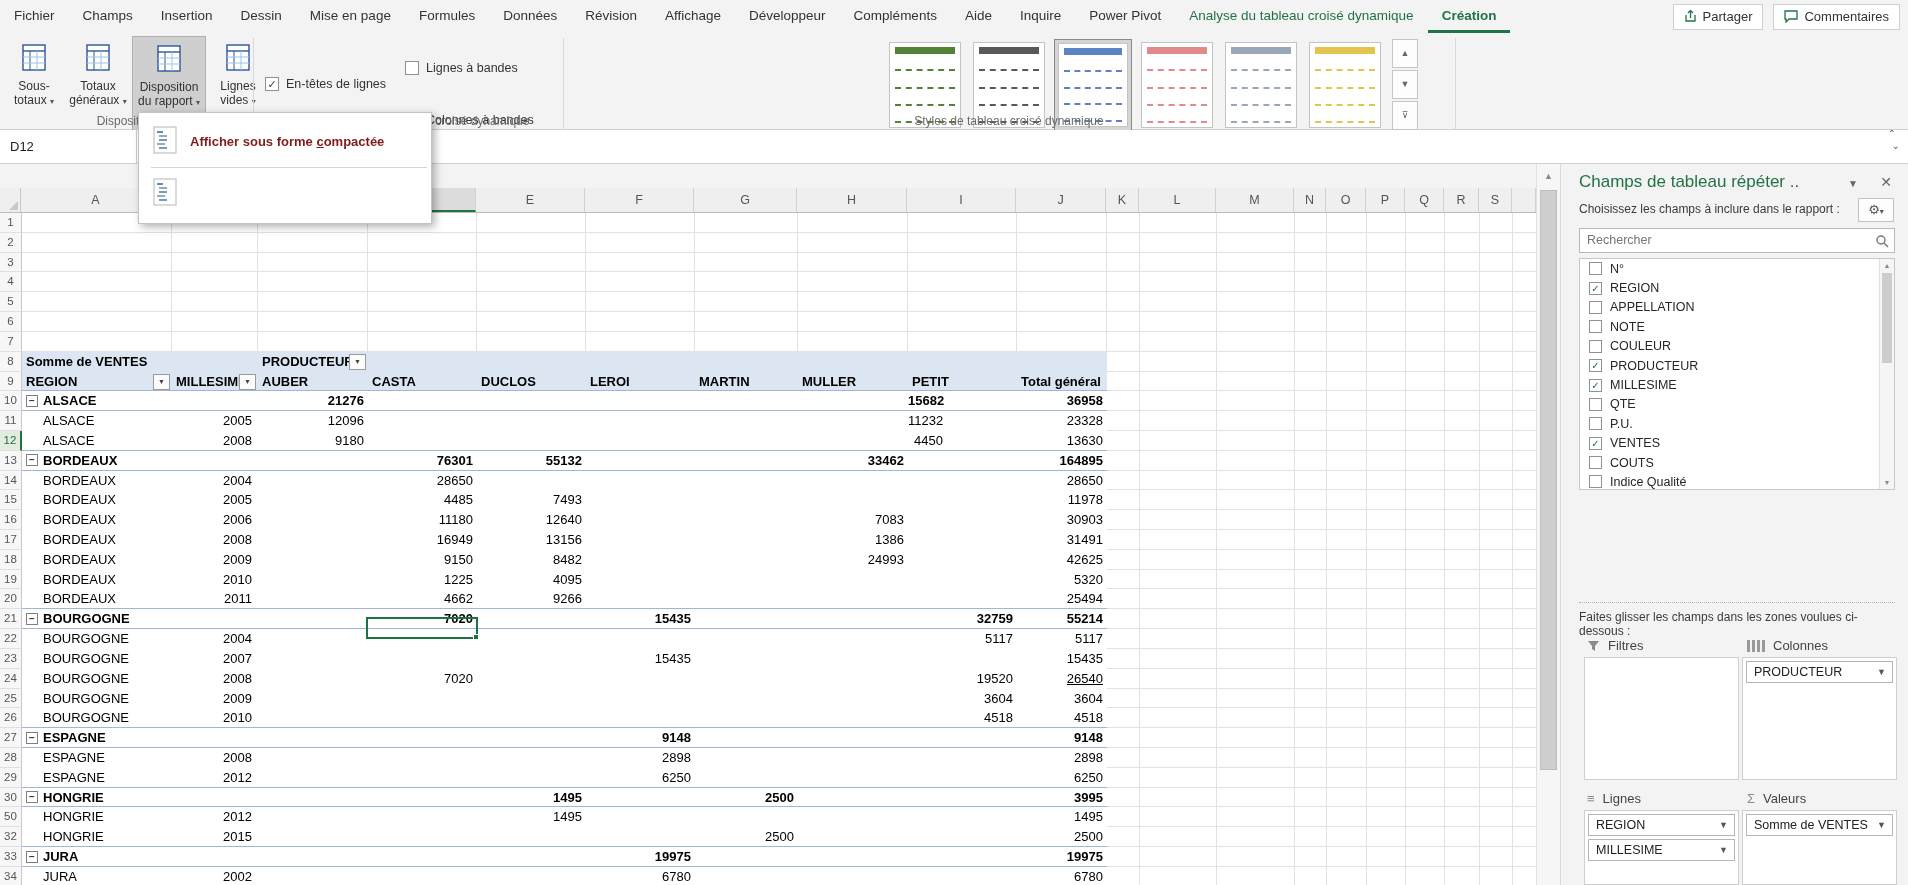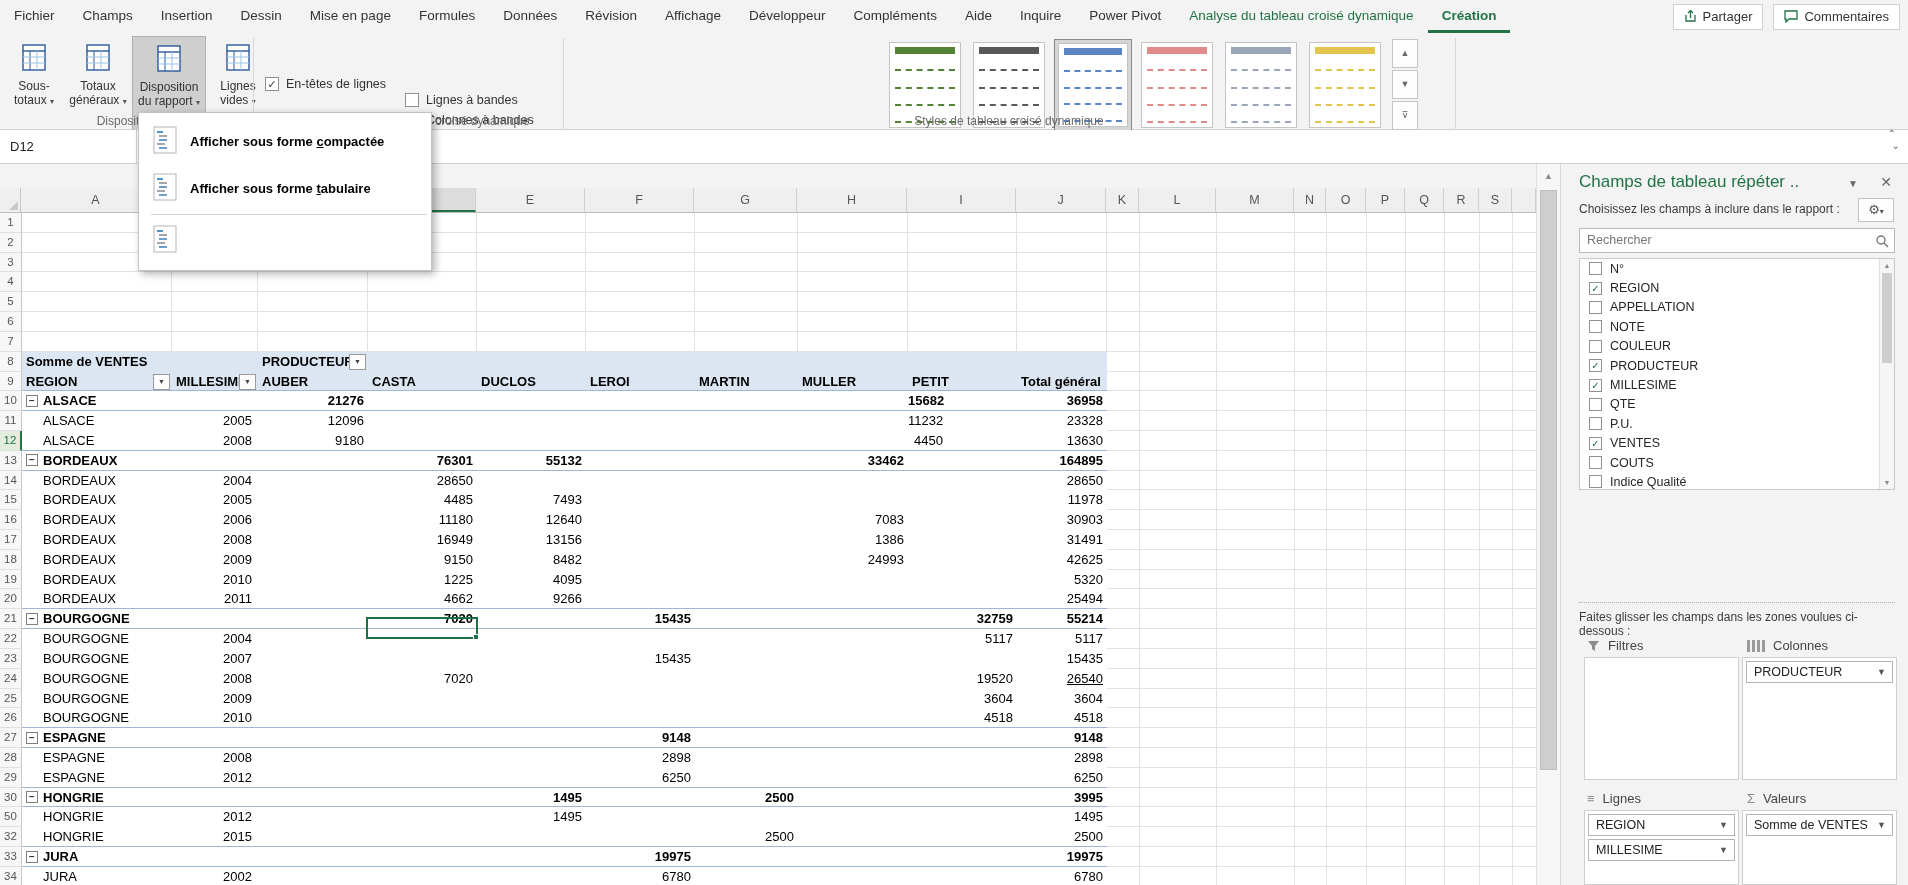--- a/index.html
+++ b/index.html
@@ -51,21 +51,21 @@
     border-right:1px solid #d1d1d1; font-size:13px; color:#222; line-height:33px; padding-left:10px; }
   #fbar-chev { position:absolute; right:8px; top:10px; font-size:10px; color:#666; }
   #ribbon-chev { position:absolute; right:12px; top:95px; font-size:10px; color:#666; z-index:2; }
   #gapstrip { position:absolute; left:0; top:164px; width:1560px; height:24px; background:#f3f3f3; }
 
   
   #layoutmenu { position:absolute; left:138px; top:112px; width:294px; background:#fff;
     border:1px solid #c3c3c3; box-shadow:3px 3px 8px rgba(0,0,0,.3); z-index:60; padding:5px 0 6px 0; }
   .mitem { height:47px; display:flex; align-items:center; }
   .mitem .micon { margin:0 13px 0 14px; flex:0 0 auto; }
-  .mitem .mlbl { font-size:13px; font-weight:bold; color:#000000; }
+  .mitem .mlbl { font-size:13px; font-weight:bold; color:#7f1d1d; }
   .msep { height:1px; background:#d5d5d5; margin:2px 4px 2px 12px; }
 
   
   #sheet { position:absolute; left:0; top:188px; width:1536px; height:697px; background:#fff; overflow:hidden; }
   #colhdr { display:flex; height:25px; background:#efefef; border-bottom:1px solid #bdbdbd; }
   .chcell { border-right:1px solid #d0d0d0; font-size:12.5px; color:#555; text-align:center;
     line-height:24px; flex:0 0 auto; }
   .chcell.sel { background:#dcdcdc; border-bottom:2px solid #217346; color:#217346; }
   #corner { width:22px; background:#efefef; border-right:1px solid #c8c8c8; position:relative; }
   #corner:after { content:""; position:absolute; right:2px; bottom:2px; border-style:solid;
@@ -221,21 +221,21 @@
             </svg></div>
           <div class="blbl">Lignes<br>vides <span class="carat">▾</span></div>
         </div>
       </div>
     <div class="vdiv" style="left:253px;"></div>
     <div id="rchecks">
         <div class="chkrow" style="left: 265px; top: 44px;">
           <span class="chkbox">✓</span>
           <span>En-têtes de lignes</span>
         </div>
-        <div class="chkrow" style="left: 405px; top: 60px;">
+        <div class="chkrow" style="left: 405px; top: 28px;">
           <span class="chkbox"></span>
           <span>Lignes à bandes</span>
         </div>
         <div class="chkrow" style="left: 265px; top: 80px;">
           <span class="chkbox">✓</span>
           <span>En-têtes de colonnes</span>
         </div>
         <div class="chkrow" style="left: 405px; top: 80px;">
           <span class="chkbox"></span>
           <span>Colonnes à bandes</span>
@@ -1139,31 +1139,20 @@
         <span class="micon"><svg width="24" height="28" viewBox="0 0 24 28">
             <rect x="1" y="1" width="22" height="26" fill="#fff" stroke="#b5b5b5"></rect>
             <line x1="4" y1="6" x2="10" y2="6" stroke="#2e75b6" stroke-width="1.6"></line>
             <line x1="6" y1="10" x2="14" y2="10" stroke="#808080" stroke-width="1.4"></line>
             <line x1="6" y1="14" x2="14" y2="14" stroke="#2e75b6" stroke-width="1.4"></line>
             <line x1="4" y1="18" x2="12" y2="18" stroke="#808080" stroke-width="1.4"></line>
             <line x1="6" y1="22" x2="14" y2="22" stroke="#2e75b6" stroke-width="1.4"></line>
           </svg></span>
         <span class="mlbl">Afficher sous forme <u>c</u>ompactée</span>
       </div>
-      <div class="mitem">
-        <span class="micon"><svg width="24" height="28" viewBox="0 0 24 28">
-            <rect x="1" y="1" width="22" height="26" fill="#fff" stroke="#b5b5b5"></rect>
-            <line x1="4" y1="6" x2="10" y2="6" stroke="#2e75b6" stroke-width="1.6"></line>
-            <line x1="6" y1="10" x2="14" y2="10" stroke="#808080" stroke-width="1.4"></line>
-            <line x1="6" y1="14" x2="14" y2="14" stroke="#2e75b6" stroke-width="1.4"></line>
-            <line x1="4" y1="18" x2="12" y2="18" stroke="#808080" stroke-width="1.4"></line>
-            <line x1="6" y1="22" x2="14" y2="22" stroke="#2e75b6" stroke-width="1.4"></line>
-          </svg></span>
-        <span class="mlbl">Afficher sous forme <u>t</u>abulaire</span>
-      </div>
       <div class="msep"></div>
       <div class="mitem">
         <span class="micon"><svg width="24" height="28" viewBox="0 0 24 28">
             <rect x="1" y="1" width="22" height="26" fill="#fff" stroke="#b5b5b5"></rect>
             <line x1="4" y1="6" x2="10" y2="6" stroke="#2e75b6" stroke-width="1.6"></line>
             <line x1="6" y1="10" x2="14" y2="10" stroke="#808080" stroke-width="1.4"></line>
             <line x1="6" y1="14" x2="14" y2="14" stroke="#2e75b6" stroke-width="1.4"></line>
             <line x1="4" y1="18" x2="12" y2="18" stroke="#808080" stroke-width="1.4"></line>
             <line x1="6" y1="22" x2="14" y2="22" stroke="#2e75b6" stroke-width="1.4"></line>
           </svg></span>

